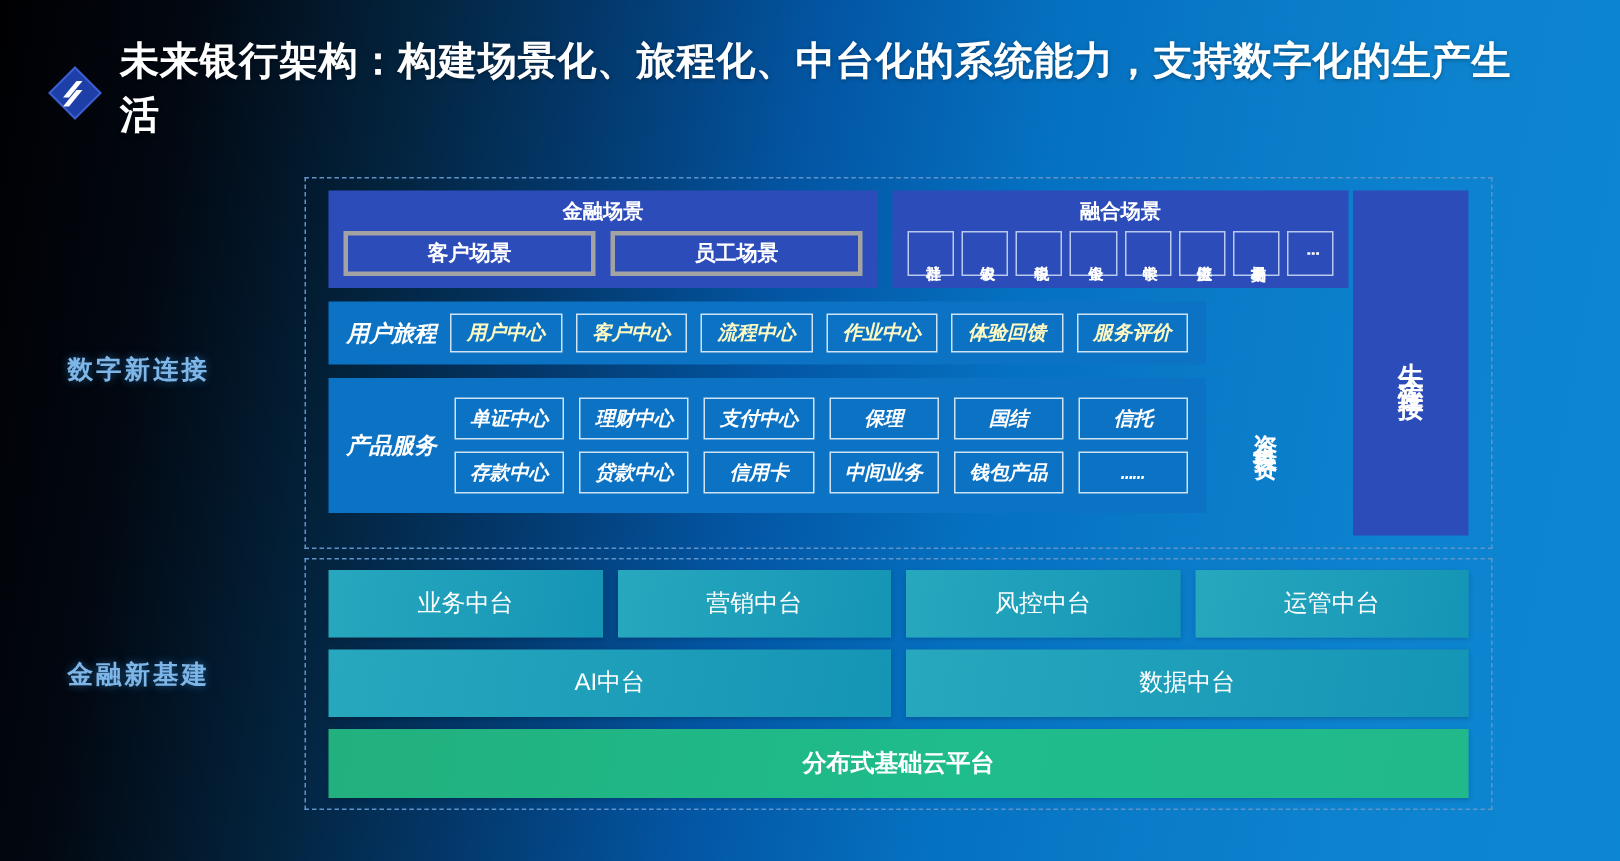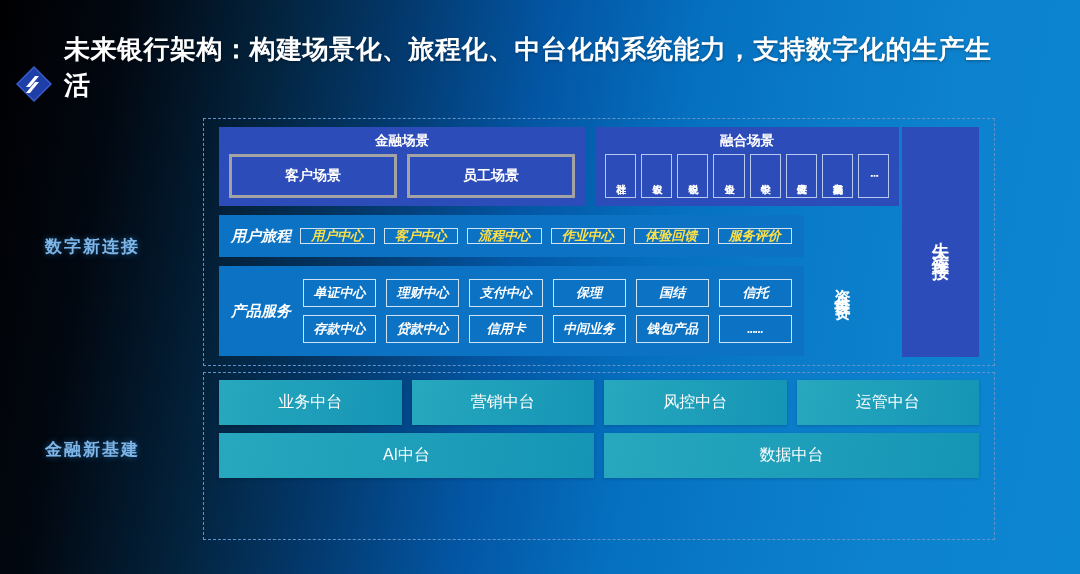--- a/index.html
+++ b/index.html
@@ -28,22 +28,22 @@
     position: relative;
   }
 
   
   .header {
     position: absolute;
     left: 0; top: 0;
     width: 1080px;
     height: 104px;
     display: flex;
-    align-items: flex-end;
-    padding: 14px 60px 0 14px;
+    align-items: center;
+    padding: 14px 60px 0 30px;
   }
 
   .logo-mark {
     width: 40px;
     height: 40px;
     flex: 0 0 40px;
     position: relative;
     margin-top: 6px;
     margin-right: 10px;
   }
@@ -90,21 +90,21 @@
   .top-inner {
     position: absolute;
     left: 219px; top: 127px;
     width: 760px; height: 230px;
   }
 
   
   .scenario-row {
     display: flex;
     gap: 10px;
-    height: 79px;
+    height: 65px;
   }
   .scenario-panel {
     background: #2c4cba;
     padding: 6px 10px 8px;
     display: flex;
     flex-direction: column;
     align-items: center;
   }
   #panel-financial { width: 366px; }
   #panel-fusion    { width: 304px; }
@@ -164,25 +164,25 @@
     font-style: italic;
     color: #ffffff;
     white-space: nowrap;
     flex: 0 0 auto;
   }
   .band-chip {
     border: 1px solid #cfe3f5;
     font-size: 13px;
     font-weight: 700;
     font-style: italic;
-    color: #fde047;
-    display: flex;
-    align-items: center;
-    justify-content: center;
-    height: 16px;
+    color: #fef9c3;
+    display: flex;
+    align-items: center;
+    justify-content: center;
+    height: 26px;
     flex: 1;
   }
 
   
   #band-product {
     width: 585px;
     height: 90px;
     margin-top: 9px;
     gap: 12px;
   }
@@ -372,13 +372,14 @@
     <div class="mid-box">营销中台</div>
     <div class="mid-box">风控中台</div>
     <div class="mid-box">运管中台</div>
   </div>
 
   <div class="mid-row">
     <div class="mid-box">AI中台</div>
     <div class="mid-box">数据中台</div>
   </div>
 
+  <div class="cloud-bar">分布式基础云平台</div>
 </div>
 
 </body></html>

